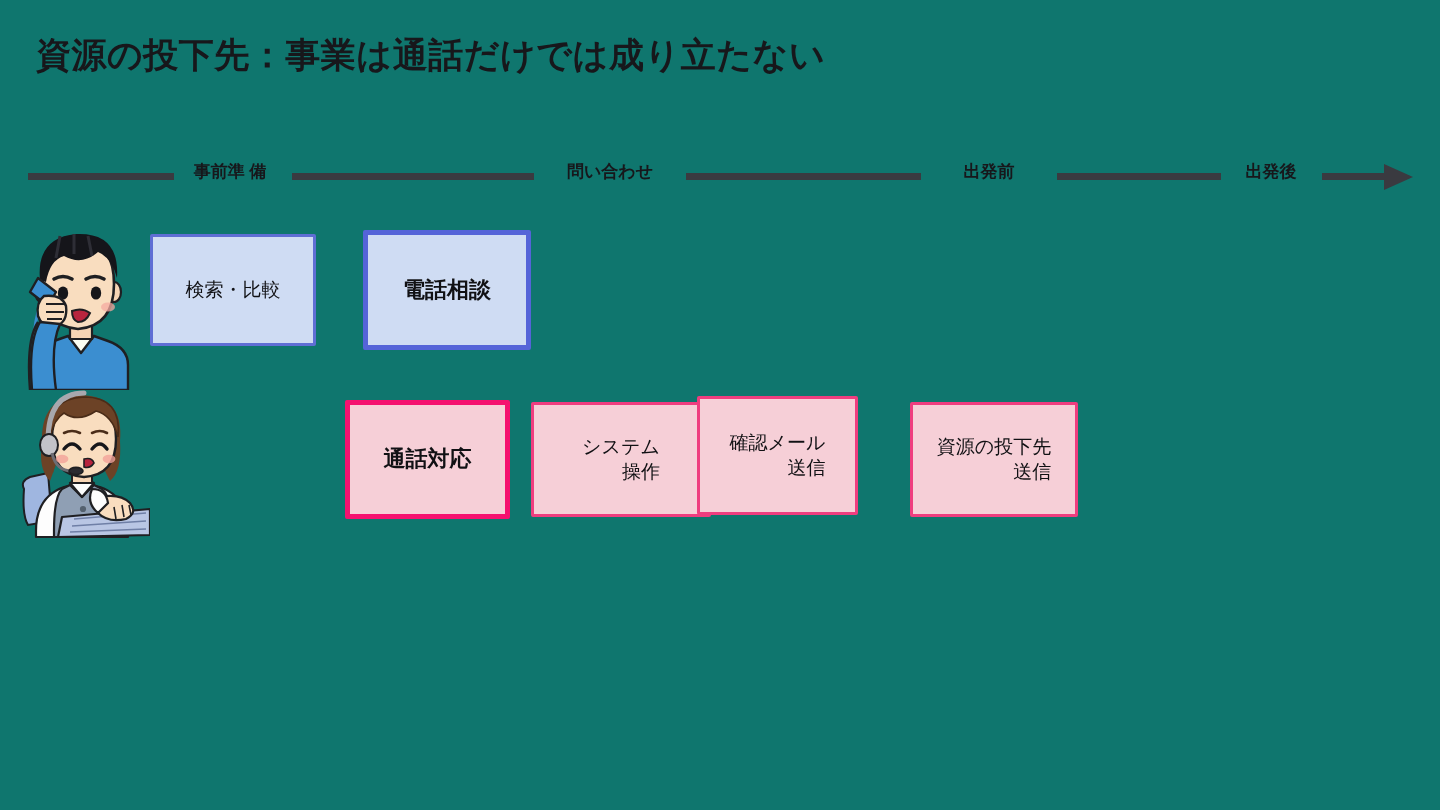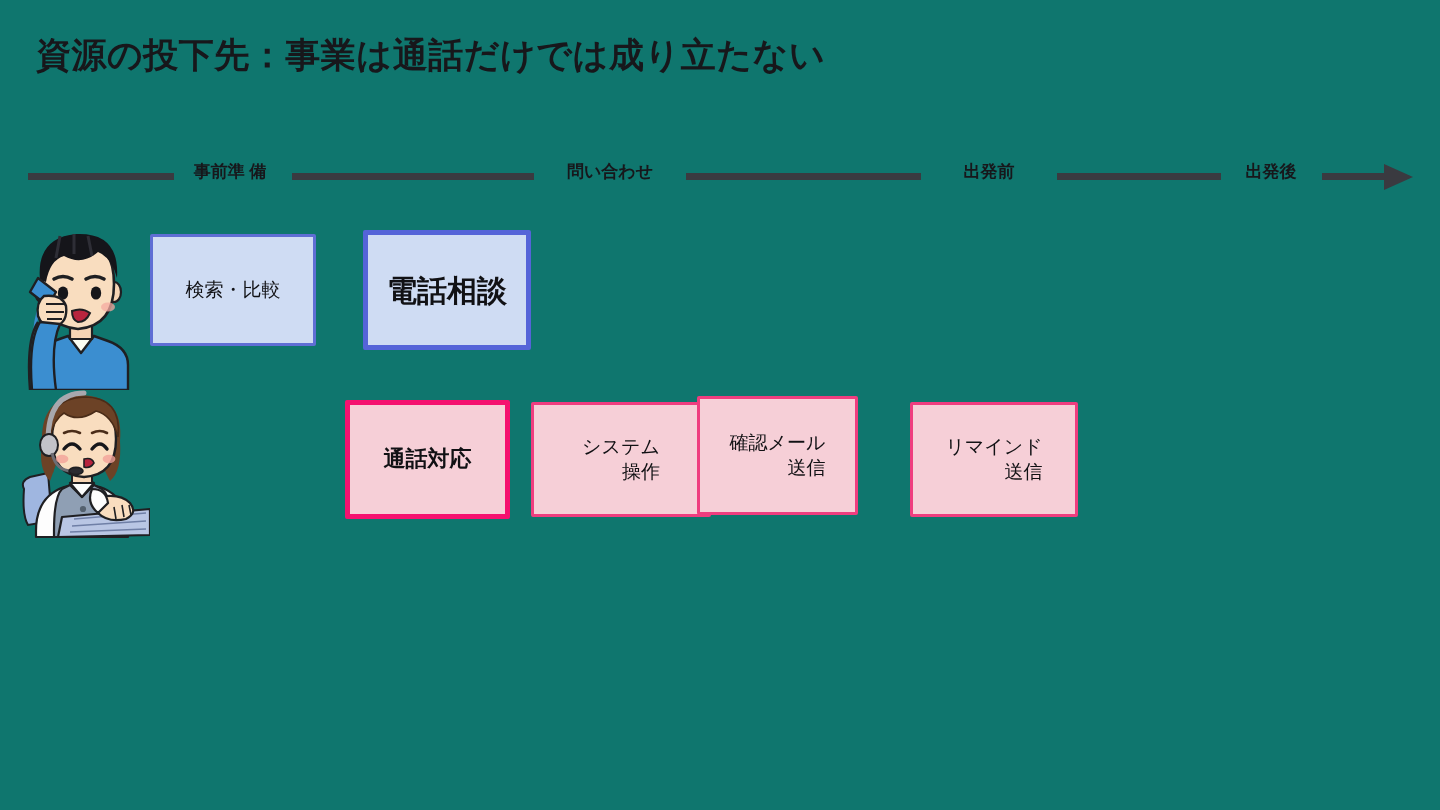--- a/index.html
+++ b/index.html
@@ -93,21 +93,21 @@
     white-space: pre-line;
   }
   .node.blue {
     background: #cfdcf3;
     border: 3px solid #5f6ed4;
   }
   .node.blue.emph {
     border-width: 5px;
     border-color: #5564d8;
     font-weight: bold;
-    font-size: 30px;
+    font-size: 22px;
   }
   .node.pink {
     background: #f6cfd7;
     border: 3px solid #ef3d7f;
   }
   .node.pink.emph {
     border-width: 5px;
     border-color: #f5116f;
     font-weight: bold;
     font-size: 22px;
@@ -234,17 +234,17 @@
   <div class="node blue emph" style="left:363px; top:230px; width:168px; height:120px;">電話相談</div>
 
   <div class="node pink emph" style="left:345px; top:400px; width:165px; height:119px;">通話対応</div>
 
   <div class="node pink" style="left:531px; top:402px; width:180px; height:115px;">システム
 操作</div>
 
   <div class="node pink" style="left:697px; top:396px; width:161px; height:119px;">確認メール
 送信</div>
 
-  <div class="node pink" style="left:910px; top:402px; width:168px; height:115px;">リマインド
+  <div class="node pink" style="left:910px; top:402px; width:168px; height:115px;">資源の投下先
 送信</div>
 
 
 </div>
 
 </body></html>

